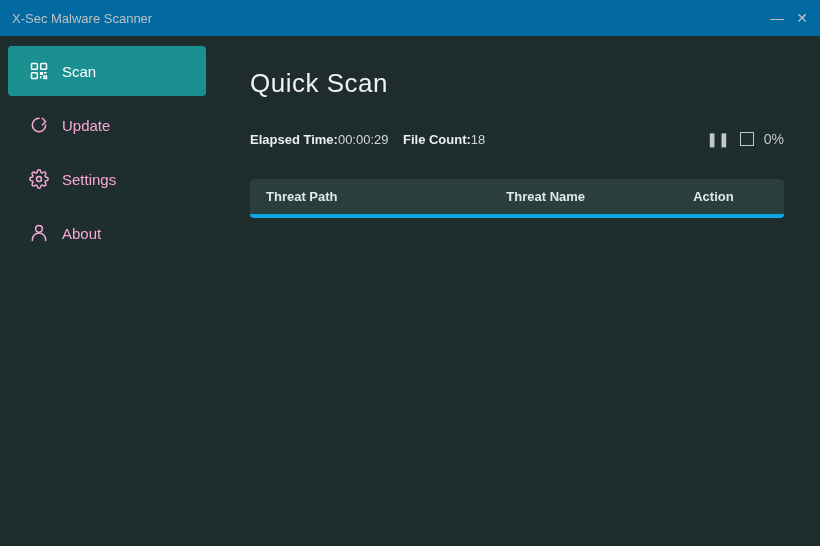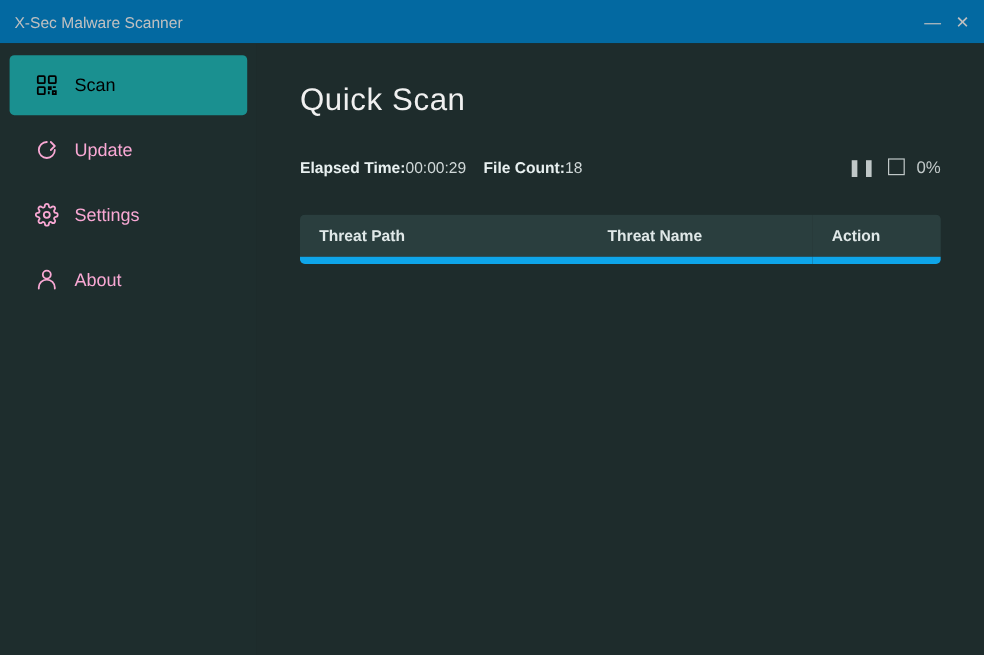--- a/index.html
+++ b/index.html
@@ -71,21 +71,21 @@
       padding: 14px 20px;
       cursor: pointer;
       font-size: 15px;
       color: #f9a8d4;
       border-radius: 4px;
       margin: 2px 8px;
     }
 
     .sidebar-item.active {
       background: #1a9090;
-      color: #000000;
+      color: #ffffff;
     }
 
     .sidebar-icon {
       width: 22px;
       height: 22px;
       display: flex;
       align-items: center;
       justify-content: center;
       flex-shrink: 0;
     }
@@ -180,21 +180,21 @@
     .threat-table thead tr {
       background: #2a3e3e;
     }
 
     .threat-table th {
       padding: 10px 16px;
       text-align: left;
       font-size: 13px;
       font-weight: 600;
       color: #e0e8e8;
-      border-bottom: 6px solid #0ea5e9;
+      border-bottom: 4px solid #0ea5e9;
     }
 
     .threat-table th:first-child {
       width: 45%;
     }
 
     .threat-table th:nth-child(2) {
       width: 35%;
     }
 

